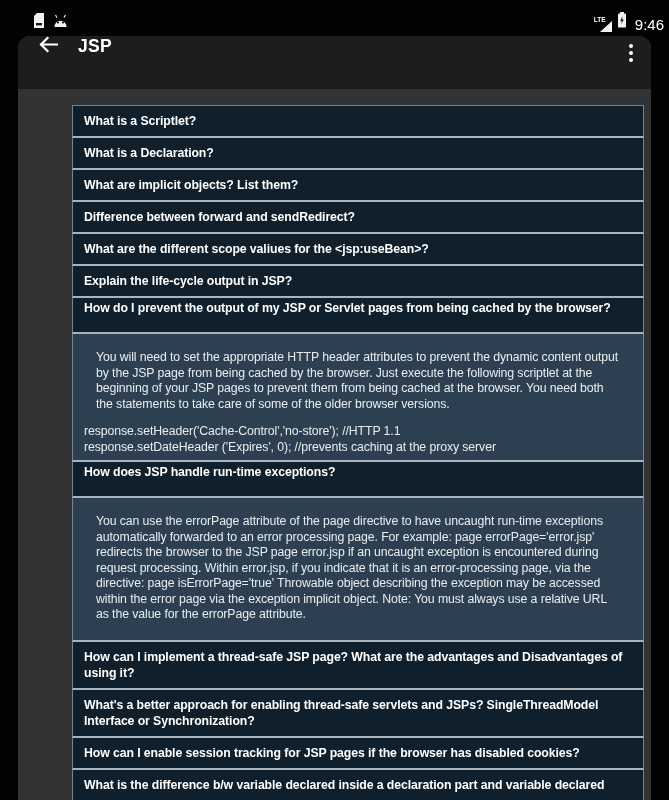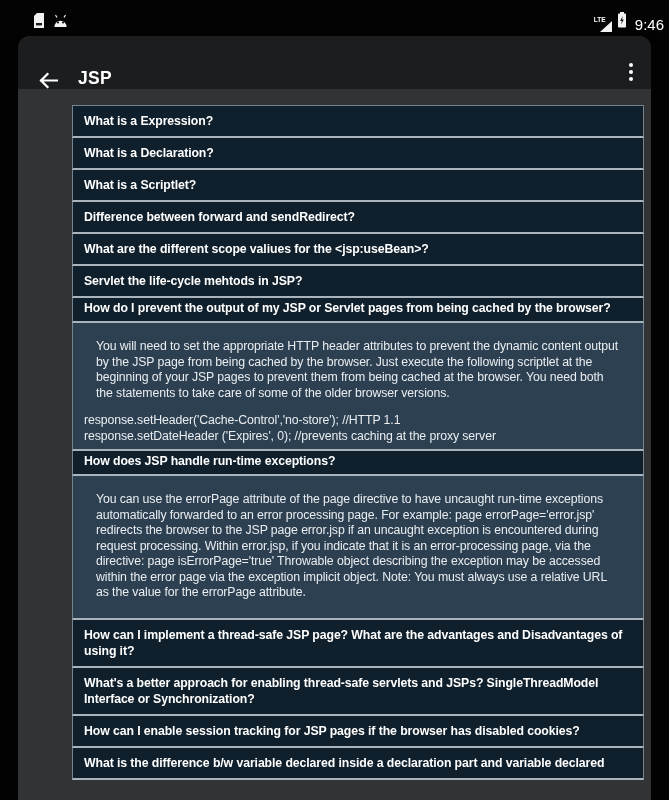--- a/index.html
+++ b/index.html
@@ -17,35 +17,35 @@
   .signal{position:relative;width:19px;height:16px;}
   .lte-label{position:absolute;top:0;left:0;font-size:6.5px;font-weight:bold;color:#fff;letter-spacing:0;}
   .signal svg{position:absolute;right:1px;bottom:0;}
   .time{font-size:15px;color:#fff;margin-left:4px;line-height:15px;}
   
   .app-window{
     position:absolute;left:18px;top:36px;width:633px;height:764px;
     background:#323335;border-radius:12px 12px 0 0;overflow:hidden;
   }
   .toolbar{
-    height:53px;background:#1c1d1f;display:flex;align-items:flex-end;
+    height:53px;background:#1c1d1f;display:flex;align-items:flex-start;
     box-sizing:border-box;padding:0 8px 0 20px;border-radius:12px 12px 0 0;
   }
   .toolbar-title{color:#fff;font-size:17.5px;font-weight:bold;margin-left:20px;letter-spacing:.3px;}
   .back-btn{display:flex;align-items:center;cursor:pointer;}
   .overflow-btn{margin-left:auto;display:flex;flex-direction:column;gap:3px;padding:8px 10px;cursor:pointer;}
   .overflow-btn i{width:4px;height:4px;border-radius:50%;background:#fff;}
   
   .faq-list{margin:16px 7px 0 54px;border-top:1px solid #76838c;}
   .q-row{
     background:#0f1f2b;color:#fff;font-size:12.3px;font-weight:bold;line-height:16px;
     letter-spacing:-0.1px;padding:7px 11px;cursor:pointer;
     border-bottom:2px solid #a8b3bb;border-left:1px solid #76838c;border-right:1px solid #76838c;
   }
-  .q-row.expanded{padding-top:2px;padding-bottom:5px;}
+  .q-row.expanded{padding-top:2px;padding-bottom:16px;}
   .answer{
     background:#2d4052;color:#e9edf0;font-size:12.3px;line-height:15.5px;letter-spacing:-0.1px;
     padding:4px 11px 5px;
     border-bottom:2px solid #a8b3bb;border-left:1px solid #76838c;border-right:1px solid #76838c;
   }
   .answer p{margin:12px;}
   .answer .code{margin-top:8px;}
 </style>
 </head>
 <body>
@@ -98,26 +98,26 @@
       </span>
       <span class="toolbar-title">JSP</span>
       <span class="overflow-btn">
         <i></i>
         <i></i>
         <i></i>
       </span>
     </div>
 
     <div class="faq-list" id="faq-list">
-        <div class="q-row">What is a Expression?</div>
+        <div class="q-row">What is a Scriptlet?</div>
         <div class="q-row">What is a Declaration?</div>
-        <div class="q-row">What is a Scriptlet?</div>
+        <div class="q-row">What are implicit objects? List them?</div>
         <div class="q-row">Difference between forward and sendRedirect?</div>
         <div class="q-row">What are the different scope valiues for the &lt;jsp:useBean&gt;?</div>
-        <div class="q-row">Servlet the life-cycle mehtods in JSP?</div>
+        <div class="q-row">Explain the life-cycle output in JSP?</div>
         <div class="q-row expanded">How do I prevent the output of my JSP or Servlet pages from being cached by the browser?</div>
         <div class="answer">
           <p>You will need to set the appropriate HTTP header attributes to prevent the dynamic content output by the JSP page from being cached by the browser. Just execute the following scriptlet at the beginning of your JSP pages to prevent them from being cached at the browser. You need both the statements to take care of some of the older browser versions.</p>
           <div class="code">
             <div>response.setHeader('Cache-Control','no-store'); //HTTP 1.1</div>
             <div>response.setDateHeader ('Expires', 0); //prevents caching at the proxy server</div>
           </div>
         </div>
         <div class="q-row expanded">How does JSP handle run-time exceptions?</div>
         <div class="answer">

